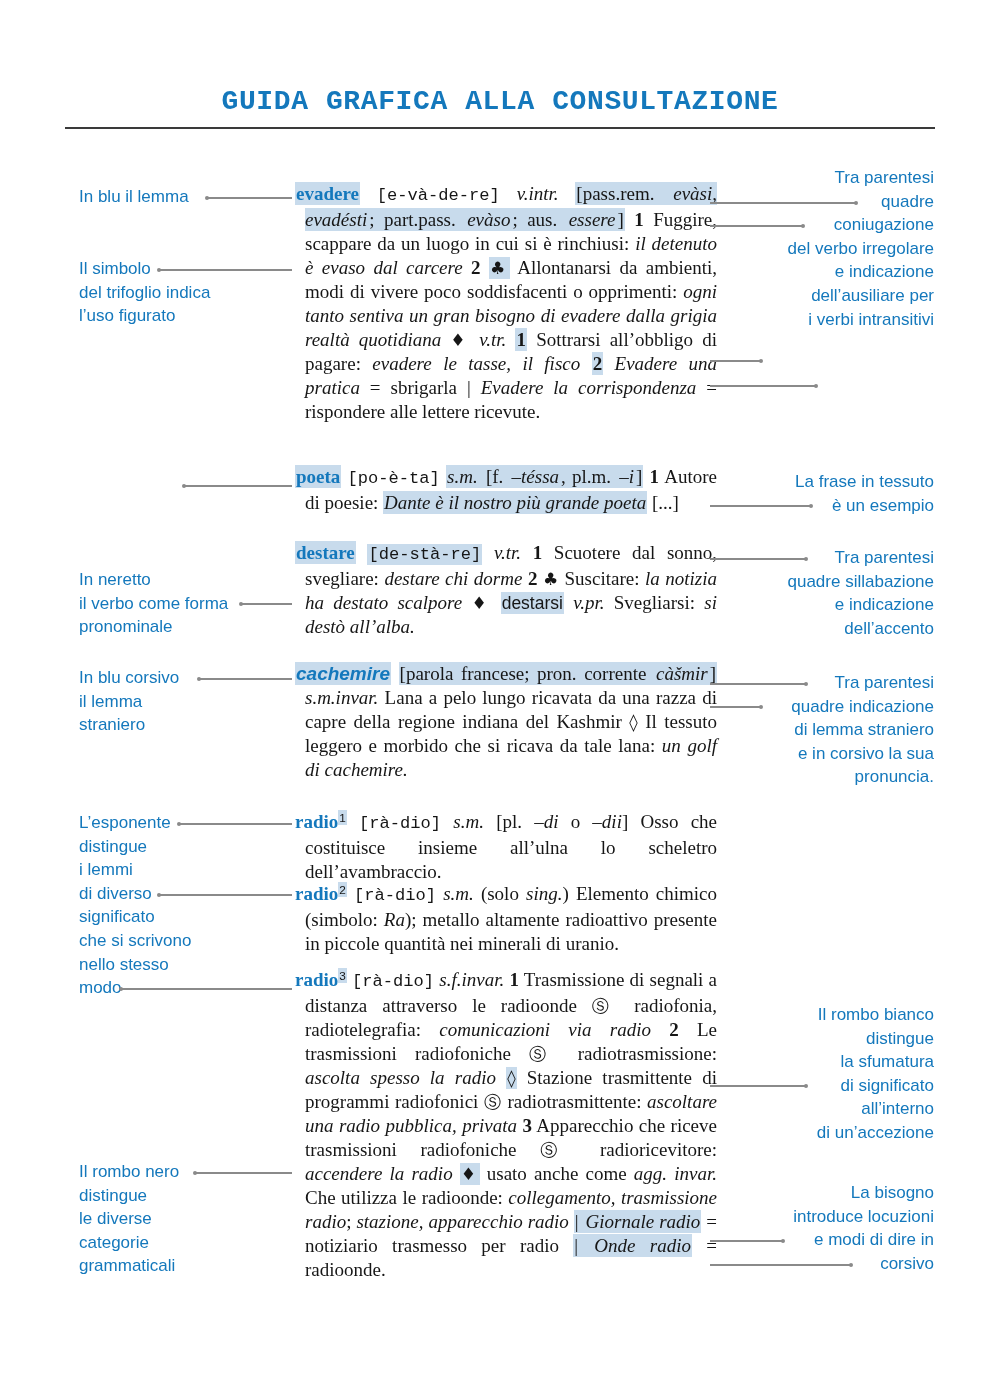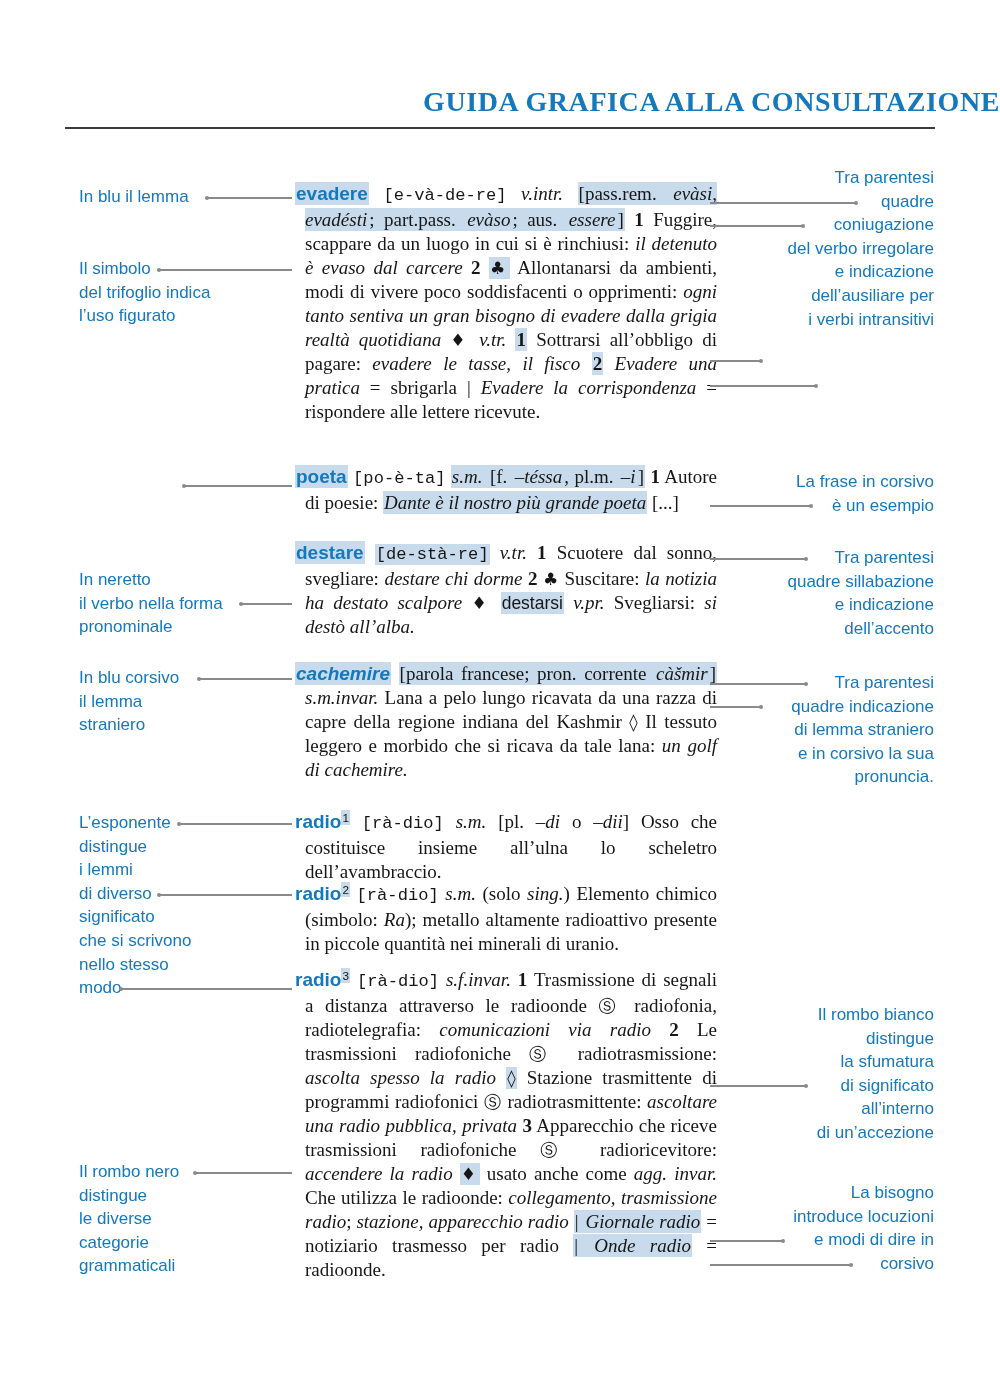--- a/index.html
+++ b/index.html
@@ -1,32 +1,32 @@
 <!DOCTYPE html>
 <html lang="it" style="--accent: #1478bc; --highlight: #c8dbec; --line: #8a8a8a; --ink: #161616;"><head>
 <meta charset="utf-8">
 <style>
   html,body{margin:0;padding:0;background:#ffffff;}
   #page{position:relative;width:1000px;height:1395px;background:#fff;
         font-family:"Liberation Serif",serif;color:#161616;overflow:hidden;}
 
-  .title{position:absolute;top:86px;left:0;width:100%;margin:0;text-align:right;
-         font-family:Liberation Serif, serif;font-weight:700;font-size:28px;
+  .title{position:absolute;top:86px;left:0;width:100%;margin:0;text-align:center;
+         font-family:Liberation Mono, monospace;font-weight:700;font-size:28px;
          letter-spacing:.6px;color:var(--accent);}
   .rule{position:absolute;top:127px;left:65px;width:870px;height:2px;background:#3a3a3a;}
 
   .lbl{position:absolute;font-family:"Liberation Sans",sans-serif;font-size:17px;
        line-height:23.6px;color:var(--accent);white-space:pre-line;}
   .lbl.left{left:79px;text-align:left;}
   .lbl.right{right:66px;text-align:right;}
 
   .entry{position:absolute;left:295px;width:412px;margin:0;
          font-size:19px;line-height:24px;text-align:justify;
          padding-left:10px;text-indent:-10px;}
-  .run.hw {font-family:Liberation Sans, sans-serif;font-weight:700;color:var(--accent);}
+  .run.hw {font-family:Liberation Serif, serif;font-weight:700;color:var(--accent);}
   .run.hwi{font-family:"Liberation Sans",sans-serif;font-weight:700;font-style:italic;color:var(--accent);}
   .run.sans{font-family:Liberation Mono, monospace;font-size:.9em;}
   .run.i{font-style:italic;}
   .run.b{font-weight:700;}
   .run.bs{font-family:"Liberation Sans",sans-serif;font-weight:400;font-size:.92em;}
   .run.sup{font-family:"Liberation Sans",sans-serif;font-size:.62em;vertical-align:.55em;}
   .run.hl{background:var(--highlight);padding:1px 1px;}
   .run.sym{font-family:"DejaVu Sans",sans-serif;font-size:.9em;}
 
   .connector{position:absolute;height:1.5px;background:var(--line);}
@@ -39,21 +39,21 @@
 <div id="page">
 
   <h1 class="title">GUIDA GRAFICA ALLA CONSULTAZIONE</h1>
   <div class="rule"></div>
 
   <div class="lbl left" style="top:185px">In blu il lemma</div>
   <div class="lbl left" style="top:257px">Il simbolo
 del trifoglio indica
 l’uso figurato</div>
   <div class="lbl left" style="top:568px">In neretto
-il verbo nella forma
+il verbo come forma
 pronominale</div>
   <div class="lbl left" style="top:666px">In blu corsivo
 il lemma
 straniero</div>
   <div class="lbl left" style="top:811px">L’esponente
 distingue
 i lemmi
 di diverso
 significato
 che si scrivono
@@ -65,21 +65,21 @@
 categorie
 grammaticali</div>
 
   <div class="lbl right" style="top:166px">Tra parentesi
 quadre
 coniugazione
 del verbo irregolare
 e indicazione
 dell’ausiliare per
 i verbi intransitivi</div>
-  <div class="lbl right" style="top:470px">La frase in corsivo
+  <div class="lbl right" style="top:470px">La frase in tessuto
 è un esempio</div>
   <div class="lbl right" style="top:546px">Tra parentesi
 quadre sillabazione
 e indicazione
 dell’accento</div>
   <div class="lbl right" style="top:671px">Tra parentesi
 quadre indicazione
 di lemma straniero
 e in corsivo la sua
 pronuncia.</div>

